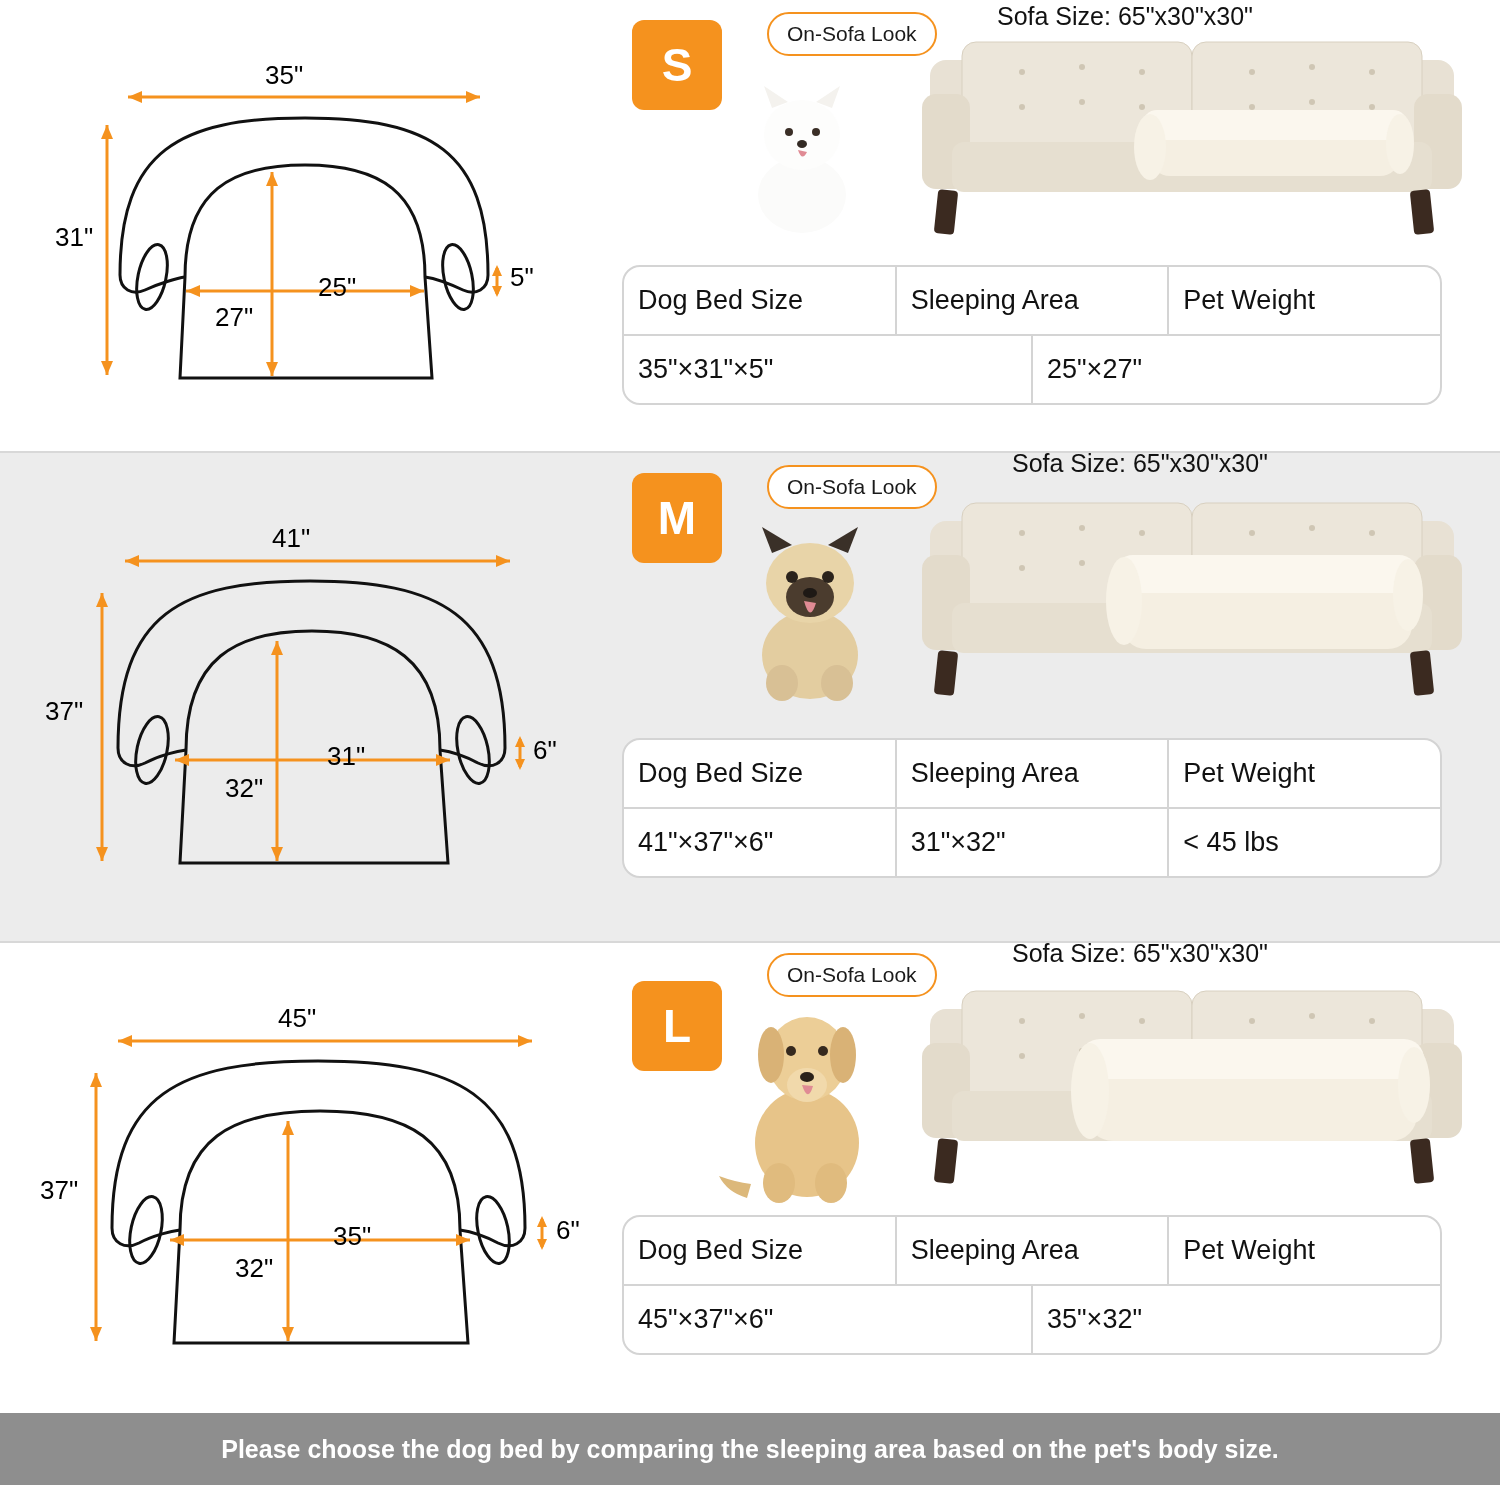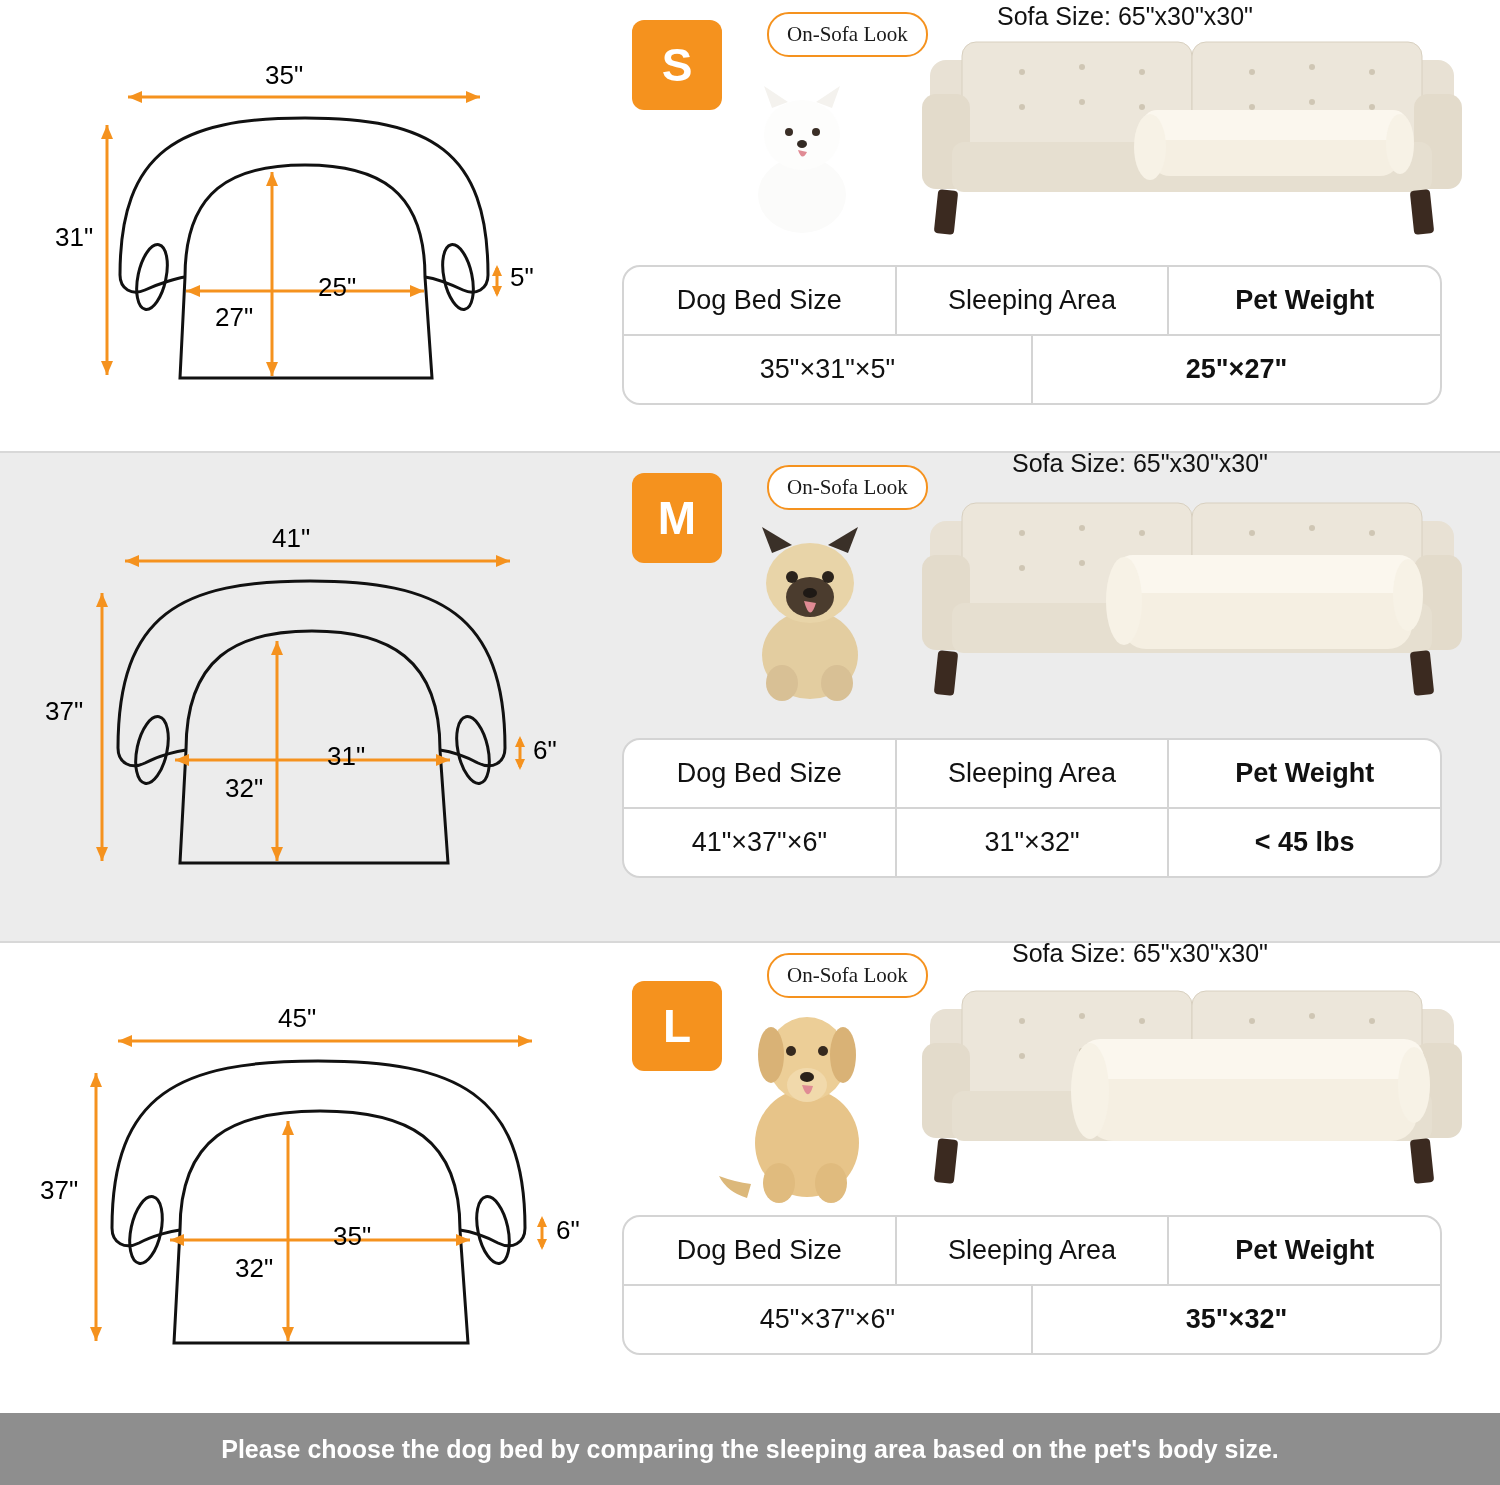--- a/index.html
+++ b/index.html
@@ -52,21 +52,20 @@
   }
   .chip {
     position: absolute;
     border: 2px solid #F5921E;
     border-radius: 22px;
     background: #fff;
     padding: 8px 18px;
     font-size: 21px;
     color: #1a1a1a;
     white-space: nowrap;
-    font-family: Liberation Serif, serif;
   }
   .sofa-size {
     position: absolute;
     font-size: 25px;
     color: #111;
     white-space: nowrap;
   }
 
   
   .spec-table {
@@ -74,28 +73,28 @@
     border: 2px solid #d4d4d4;
     border-radius: 18px;
     background: #fff;
     overflow: hidden;
     width: 820px;
   }
   .spec-table .trow { display: flex; }
   .spec-table .trow.head { border-bottom: 2px solid #d4d4d4; }
   .spec-table .cell {
     flex: 1;
-    text-align: center;
+    text-align: left;
     padding: 18px 14px;
     font-size: 27px;
     color: #111;
     border-right: 2px solid #d4d4d4;
     white-space: nowrap;
   }
-  .spec-table .cell:last-child { border-right: none; font-weight: bold; }
+  .spec-table .cell:last-child { border-right: none; }
   .spec-table .trow.head .cell { font-size: 27px; }
 
   
   .footer {
     position: absolute;
     left: 0; bottom: 0;
     width: 1500px; height: 72px;
     background: #8e8e8e;
     color: #fff;
     display: flex; align-items: center; justify-content: center;

